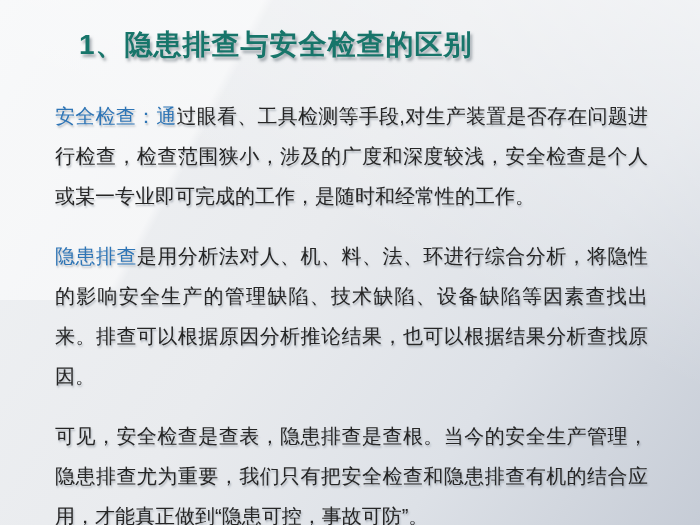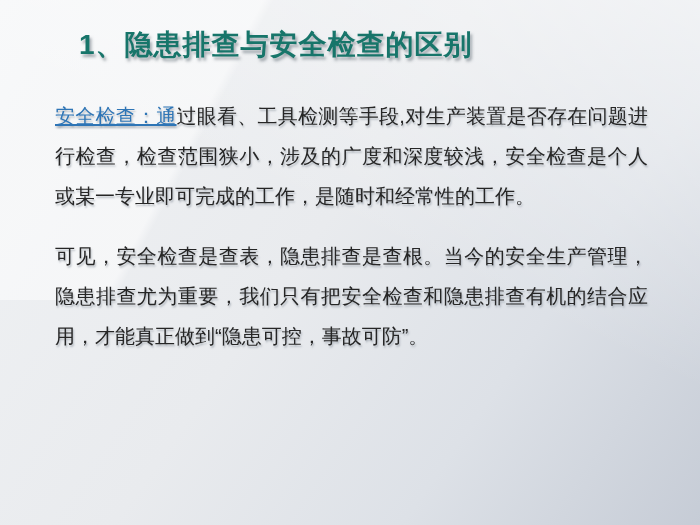--- a/index.html
+++ b/index.html
@@ -44,31 +44,31 @@
   .content p{
     margin:0 0 20px 0;
     font-size:20px;
     line-height:40px;
     text-align:justify;
     color:var(--ink,#262626);
     text-shadow:1px 2px 2px rgba(105,115,128,0.45);
   }
   .hl{
     color:var(--blue,#2E75B6);
-    text-decoration:underline;
   }
 </style>
 </head>
 <body>
 
 <div class="slide">
 
   <h1 class="title">1、隐患排查与安全检查的区别</h1>
 
   <div class="content">
 
     <p><span class="hl">安全检查：通</span><span>过眼看、工具检测等手段,对生产装置是否存在问题进行检查，检查范围狭小，涉及的广度和深度较浅，安全检查是个人或某一专业即可完成的工作，是随时和经常性的工作。</span></p>
 
+    <p><span class="hl">隐患排查</span><span>是用分析法对人、机、料、法、环进行综合分析，将隐性的影响安全生产的管理缺陷、技术缺陷、设备缺陷等因素查找出来。排查可以根据原因分析推论结果，也可以根据结果分析查找原因。</span></p>
 
     <p><span class="hl"></span><span>可见，安全检查是查表，隐患排查是查根。当今的安全生产管理，隐患排查尤为重要，我们只有把安全检查和隐患排查有机的结合应用，才能真正做到“隐患可控，事故可防”。</span></p>
 
   </div>
 </div>
 
 </body></html>

